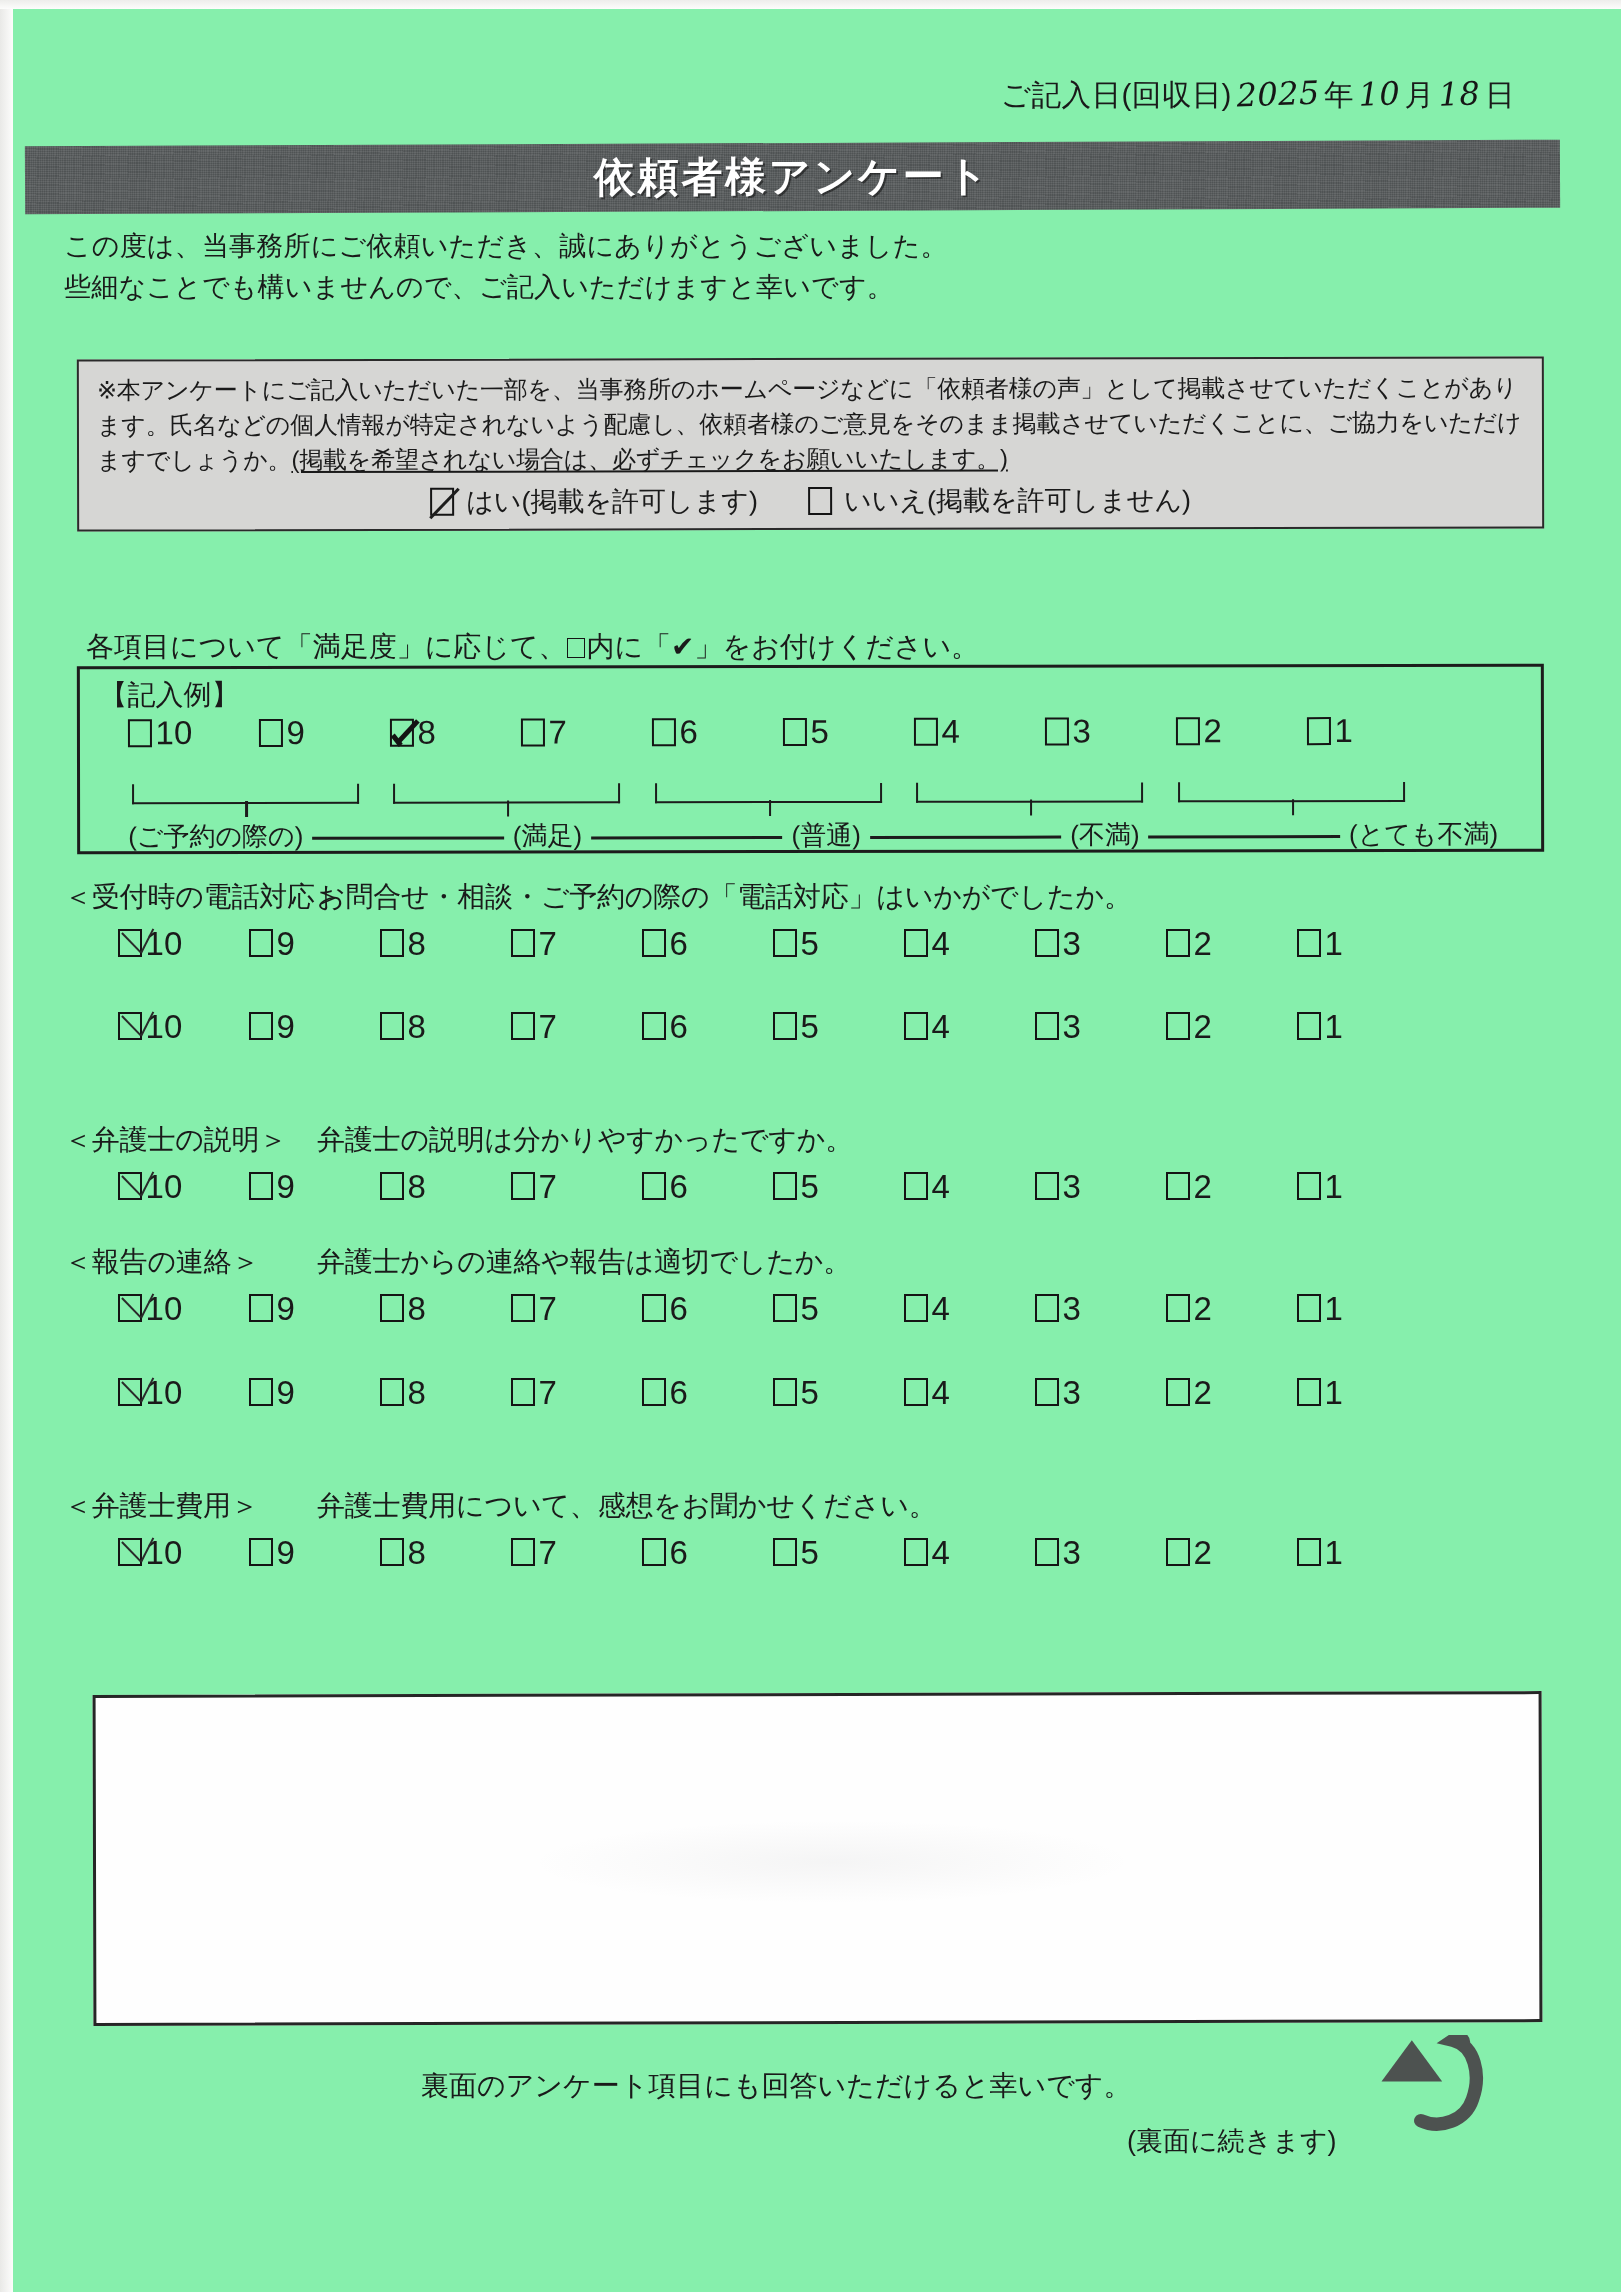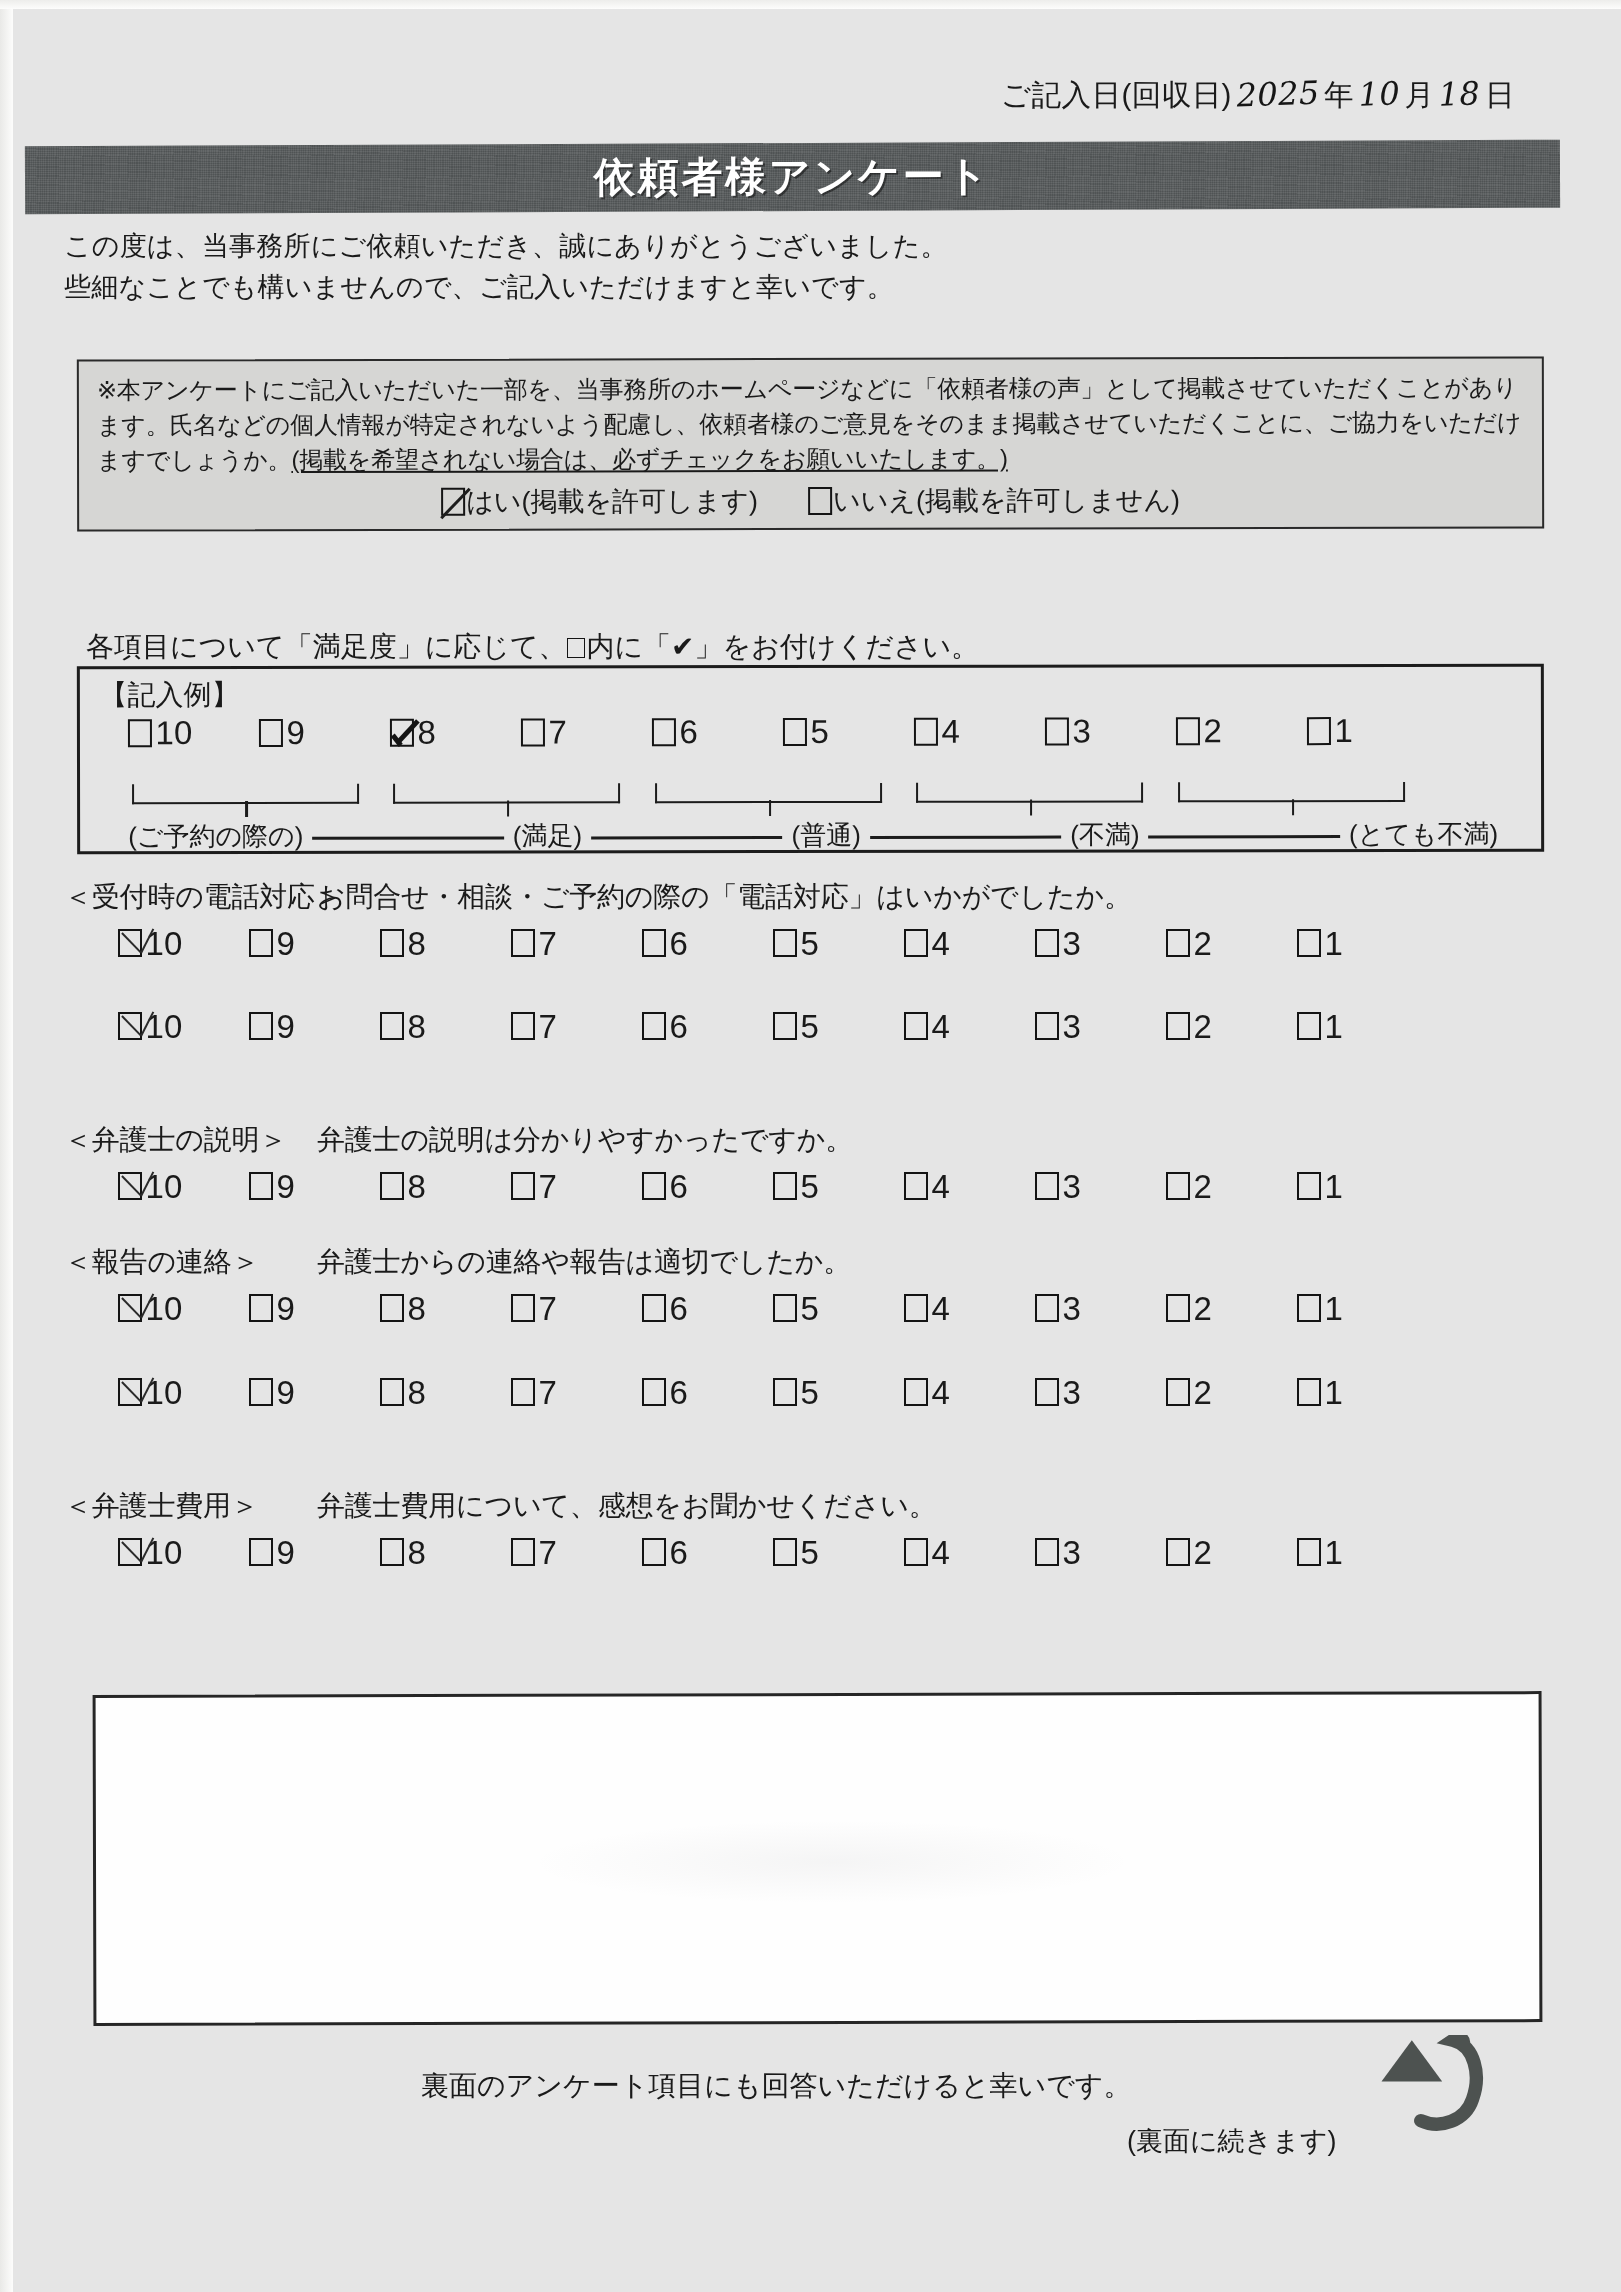--- a/index.html
+++ b/index.html
@@ -13,21 +13,21 @@
     font-family: "Liberation Sans", "DejaVu Sans", sans-serif;
     color: #1a1a1a;
     position: relative;
     overflow: hidden;
   }
 
   
   .page {
     position: absolute;
     inset: 0;
-    background: #e5e5e5;
+    background: #86efac;
   }
   .scan-edge-left {
     position: absolute; left: 0; top: 0; width: 12.5px; height: 2293px;
     background: linear-gradient(90deg,#e9e9e7 0%, #fdfdfc 100%);
   }
   .scan-edge-top {
     position: absolute; left: 0; top: 0; height: 9px; width: 1621px;
     background: linear-gradient(180deg,#ededeb 0%, #fdfdfc 100%);
   }
 
@@ -104,21 +104,21 @@
   .consent-text .ul { text-decoration: underline; text-underline-offset: 2.7px; }
   .consent-choices {
     position: absolute;
     left: 0; right: 0; bottom: 9px;
     display: flex;
     justify-content: center;
     gap: 50px;
     font-size: 27px;
     align-items: center;
   }
-  .choice { display: flex; align-items: center; gap: 1px; white-space: nowrap; }
+  .choice { display: flex; align-items: center; gap: 12px; white-space: nowrap; }
 
   
   .box {
     display: inline-block;
     position: relative;
     width: 24px; height: 28px;
     border: 2.7px solid #141414;
     flex: none;
   }
   

